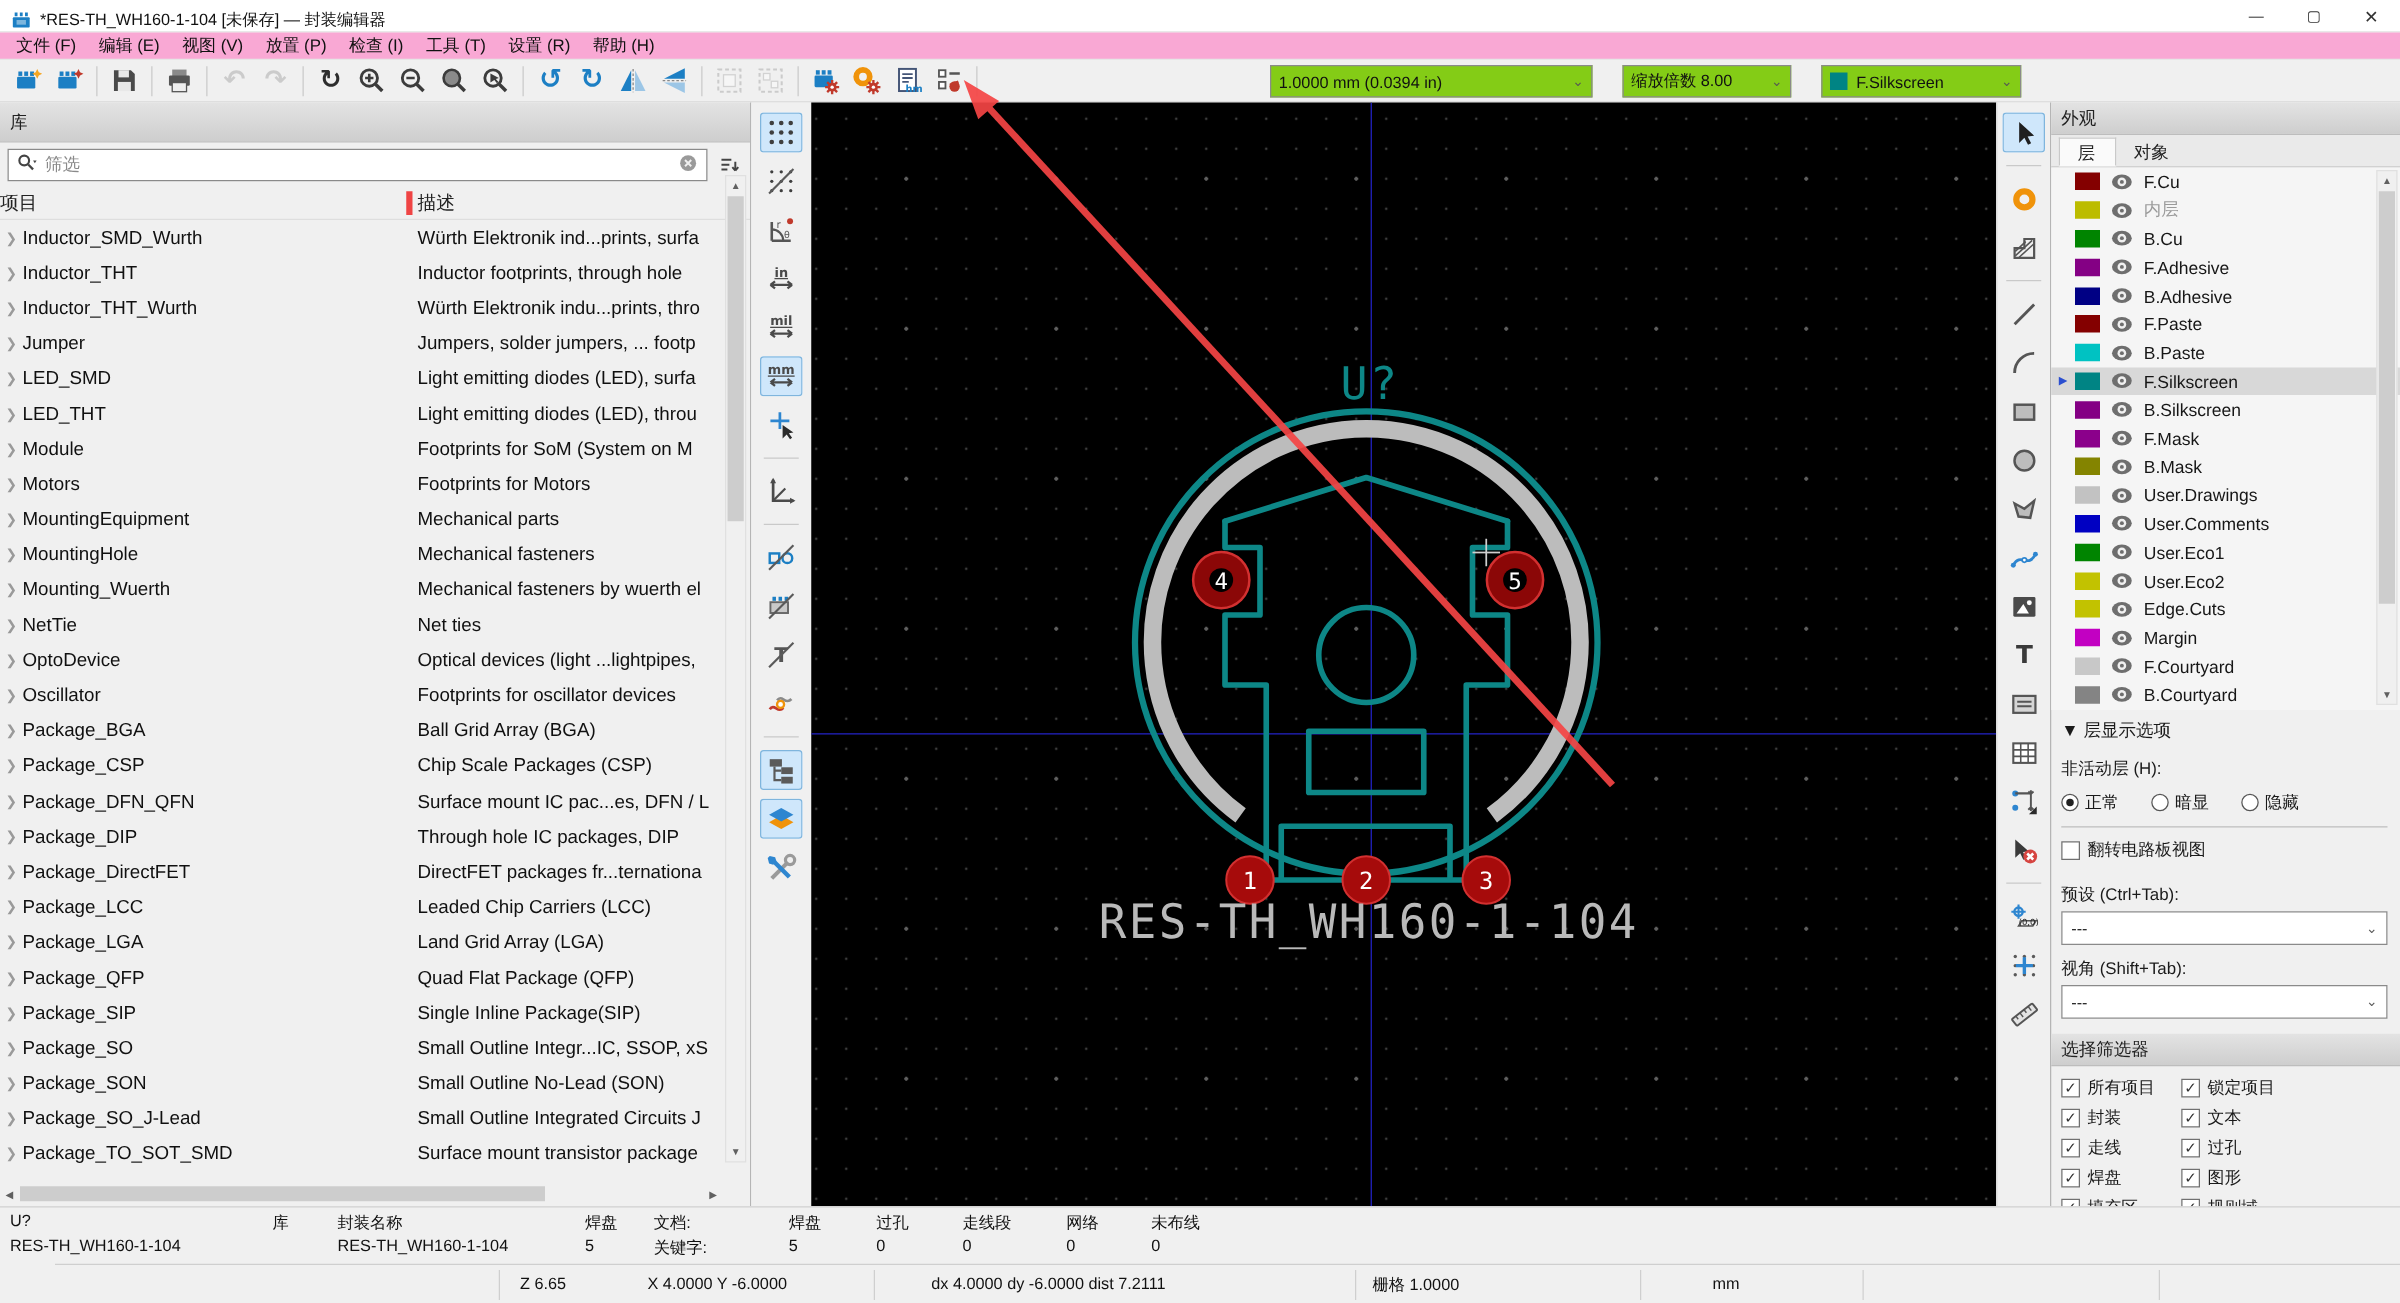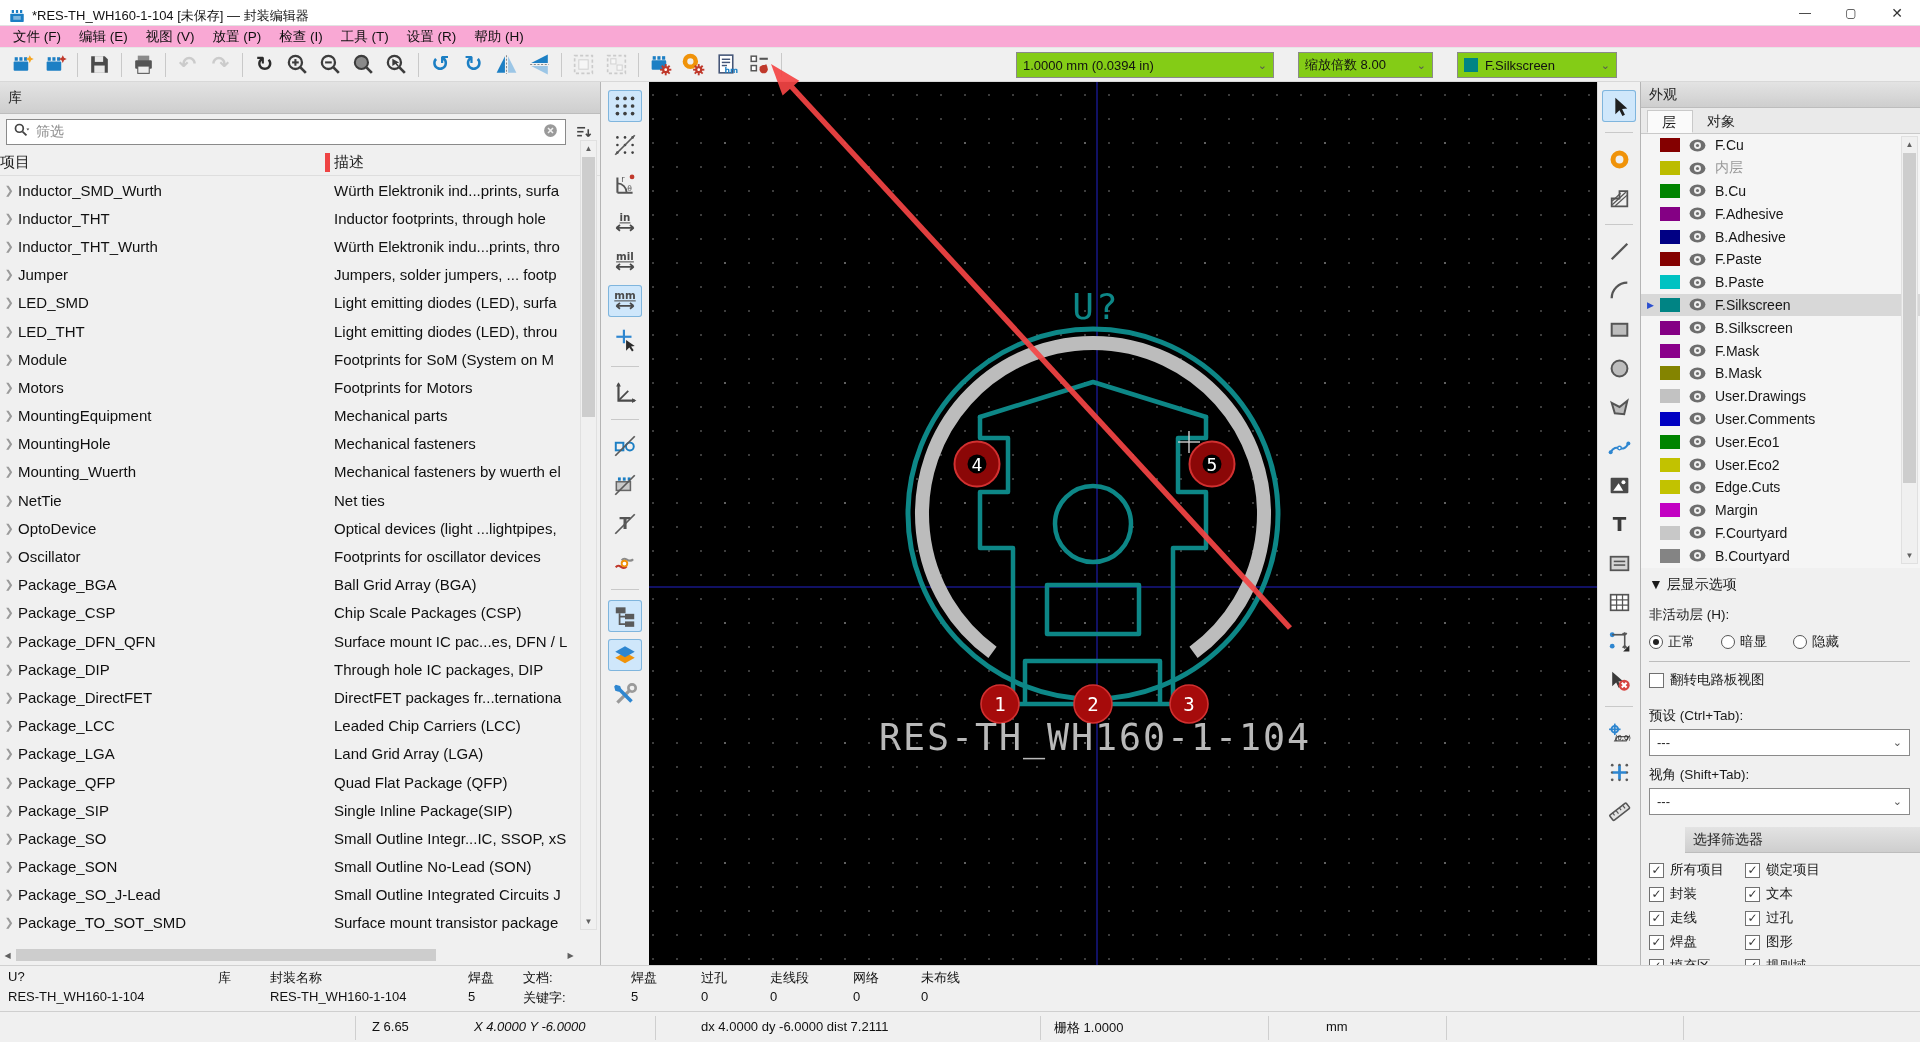--- a/index.html
+++ b/index.html
@@ -89,21 +89,21 @@
   .select { height:27px; background:#fff; border:1px solid #8a8a8a; display:flex; align-items:center; padding:0 7px; font-size:13px; color:#222; margin-top:4px; }
   .select .chev { margin-left:auto; color:#555; font-size:11px; }
   .filtergrid { display:grid; grid-template-columns: 96px 1fr; row-gap:6px; padding:8px 0 0 8px; }
 
   
   .statusbar { position:absolute; left:0; top:965px; width:1920px; height:77px; background:#f0f0f0; border-top:1px solid #d0d0d0; }
   .srow1 { position:relative; height:45px; }
   .scell { position:absolute; top:3px; font-size:13px; color:#111; }
   .scell .lab { display:block; height:20px; }
   .scell .val { display:block; height:20px; }
-  .srow2 { position:relative; height:32px; border-top:1px solid #cfcfcf; }
+  .srow2 { position:relative; height:32px; border-top:1px solid #cfcfcf;margin-left:44px; }
   .s2txt { position:absolute; top:7px; font-size:13px; color:#111; }
   .s2div { position:absolute; top:4px; height:24px; width:1px; background:#cfcfcf; }
 
   .overlay { position:absolute; left:0; top:0; z-index:60; pointer-events:none; }
 </style>
 </head>
 <body>
 
 <div class="titlebar">
   <span class="appicon">
@@ -1167,21 +1167,21 @@
     <div class="select">
       <span>---</span>
         <span class="chev">⌄</span>
     </div>
     <div style="font-size:13.5px;margin-top:10px;">视角 (Shift+Tab):</div>
     <div class="select">
       <span>---</span>
         <span class="chev">⌄</span>
     </div>
   </div>
-  <div class="panel-header" style="margin-top:12px;margin-left:44px;">选择筛选器</div>
+  <div class="panel-header" style="margin-top:12px;">选择筛选器</div>
   <div class="filtergrid" id="selfilter">
       <span class="cbrow">
         <span class="cbox">✓</span>
         <span>所有项目</span>
       </span>
       <span class="cbrow">
         <span class="cbox">✓</span>
         <span>锁定项目</span>
       </span>
       <span class="cbrow">
@@ -1271,21 +1271,21 @@
       </span>
     </div>
   <div class="srow2" id="srow2">
       <span class="s2div" style="left: 355px;"></span>
       <span class="s2div" style="left: 655px;"></span>
       <span class="s2div" style="left: 1040px;"></span>
       <span class="s2div" style="left: 1268px;"></span>
       <span class="s2div" style="left: 1446px;"></span>
       <span class="s2div" style="left: 1683px;"></span>
       <span class="s2txt" style="left: 372px;">Z 6.65</span>
-      <span class="s2txt" style="left: 474px; font-style: italic;">X 4.0000 Y -6.0000</span>
+      <span class="s2txt" style="left: 474px;">X 4.0000 Y -6.0000</span>
       <span class="s2txt" style="left: 701px;">dx 4.0000  dy -6.0000  dist 7.2111</span>
       <span class="s2txt" style="left: 1054px;">栅格 1.0000</span>
       <span class="s2txt" style="left: 1326px;">mm</span>
     </div>
 </div>
 
 <svg class="overlay" width="1920" height="1042" id="arrowOverlay">
     <g opacity="0.92">
       <line x1="789" y1="84" x2="1290" y2="628" stroke="#f54545" stroke-width="5.5"></line>
   <polygon points="771,64 782.6,95.4 799.3,80.8" fill="#f54545"></polygon>

